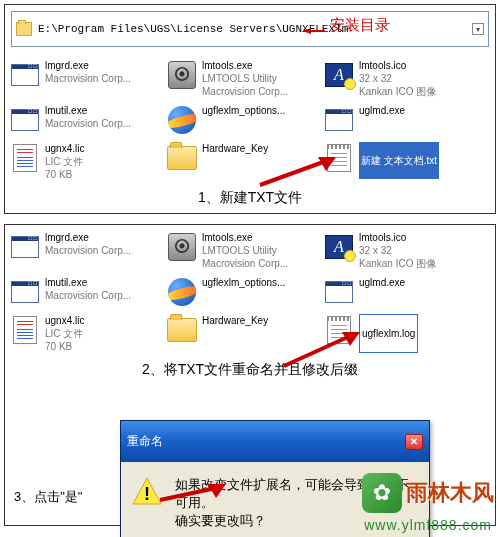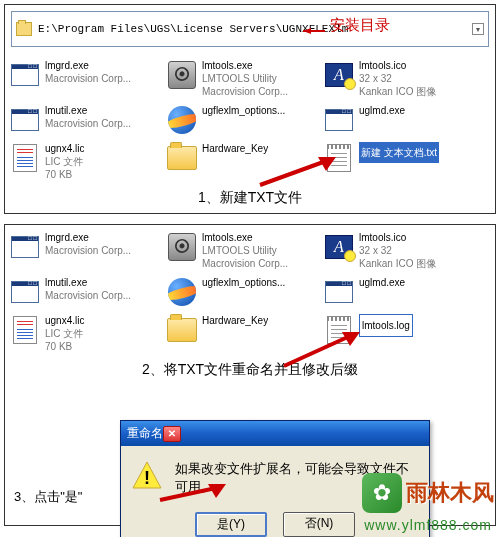--- a/index.html
+++ b/index.html
@@ -9,21 +9,21 @@
 .folder-ico{width:16px;height:14px;background:#f8d97a;border:1px solid #c9a83a;margin-right:6px;position:relative}
 .folder-ico:before{content:"";position:absolute;top:-3px;left:1px;width:6px;height:3px;background:#f8d97a;border:1px solid #c9a83a;border-bottom:none}
 .pathtxt{flex:1;font-family:"Courier New",monospace;font-size:11px}
 .dd{width:12px;height:12px;border:1px solid #888;display:flex;align-items:center;justify-content:center;font-size:8px;color:#555}
 .filegrid{display:flex;flex-wrap:wrap;padding:4px 2px;gap:2px}
 .item{display:flex;align-items:flex-start;width:155px;padding:2px}
 .ico{width:32px;height:32px;flex-shrink:0;margin-right:4px;display:flex;align-items:center;justify-content:center}
 .meta{font-size:10px;line-height:13px;overflow:hidden}
 .name{color:#000}
 .sub{color:#777}
-.sel .name{background:#316ac5;color:#fff;padding:4px 2px}
+.sel .name{background:#316ac5;color:#fff;padding:12px 2px}
 .sel.ed .name{background:#fff;color:#000;border:1px solid #316ac5}
 .exe{width:28px;height:22px;background:#fff;border:1px solid #4a6a9a;position:relative}
 .exe:before{content:"";position:absolute;top:0;left:0;right:0;height:4px;background:#1a3a7a}
 .exe:after{content:"□ □";position:absolute;top:-2px;right:1px;font-size:6px;color:#fff}
 .ltool{width:28px;height:28px;background:linear-gradient(#d0d0d0,#888);border:1px solid #555;border-radius:3px;display:flex;align-items:center;justify-content:center;color:#333;font-size:16px;font-weight:bold}
 .ico-a{width:28px;height:24px;background:#1a3a8a;border:1px solid #0a1a5a;position:relative;display:flex;align-items:center;justify-content:center;color:#fff;font-style:italic;font-size:16px;font-family:serif}
 .clock{position:absolute;bottom:-4px;right:-4px;width:12px;height:12px;background:#ffeb3b;border:1px solid #c9a83a;border-radius:50%}
 .globe{width:28px;height:28px;border-radius:50%;background:radial-gradient(circle at 30% 30%,#6ab0ff,#0a4aaa);position:relative;overflow:hidden}
 .swoosh{position:absolute;width:40px;height:10px;background:linear-gradient(to right,#ffeb3b,#ff5722);top:10px;left:-5px;transform:rotate(-15deg);border-radius:50%}
 .foldbig{width:30px;height:24px;background:linear-gradient(#ffe9a8,#f5c84a);border:1px solid #c9a83a;border-radius:2px;position:relative}
@@ -32,21 +32,21 @@
 .lic:before{content:"";position:absolute;top:4px;left:3px;width:16px;height:6px;background:repeating-linear-gradient(to bottom,#d33,#d33 1px,transparent 1px,transparent 3px)}
 .lic:after{content:"";position:absolute;top:12px;left:3px;width:16px;height:10px;background:repeating-linear-gradient(to bottom,#36c,#36c 1px,transparent 1px,transparent 3px)}
 .txt{width:24px;height:28px;background:#fff;border:1px solid #888;position:relative}
 .txt:before{content:"";position:absolute;top:-1px;left:-1px;width:24px;height:5px;background:repeating-linear-gradient(to right,#888 0 2px,transparent 2px 4px)}
 .txt:after{content:"";position:absolute;top:8px;left:3px;width:16px;height:14px;background:repeating-linear-gradient(to bottom,#999 0 1px,transparent 1px 4px)}
 .cap{font-size:14px;color:#000;text-align:center}
 .annot{font-size:15px;color:#c00;position:absolute}
 .arrow{position:absolute;pointer-events:none}
 .arrow svg{overflow:visible}
 .dialog{position:absolute;left:120px;top:420px;width:310px;background:#ece9d8;border:1px solid #0a246a;box-shadow:2px 2px 4px rgba(0,0,0,.3)}
-.titlebar{background:linear-gradient(to bottom,#3a8fe8,#1a5fc8,#0a4aa8);color:#fff;font-size:12px;padding:4px 6px;display:flex;align-items:center}
+.titlebar{background:linear-gradient(to bottom,#3a8fe8,#1a5fc8,#0a4aa8);color:#fff;font-size:12px;padding:12px 6px;display:flex;justify-content:space-between;align-items:center}
 .closebtn{width:18px;height:16px;background:linear-gradient(#f88,#d33);border:1px solid #a11;border-radius:2px;color:#fff;font-size:10px;display:flex;align-items:center;justify-content:center;font-weight:bold}
 .dbody{padding:14px 10px 12px 10px;display:flex;gap:12px}
 .warn{width:32px;height:32px;flex-shrink:0}
 .warn svg{width:100%;height:100%}
 .dtext{font-size:13px;line-height:18px}
 .dbtns{display:flex;justify-content:center;gap:16px;padding:4px 10px 14px 10px}
 .btn{min-width:72px;padding:2px 10px;background:#ece9d8;border:1px solid #555;border-radius:2px;font-size:12px;text-align:center;box-shadow:inset 1px 1px 0 #fff}
 .btn.focus{border:2px solid #4a7ac8}
 .step3{position:absolute;left:14px;top:488px;font-size:13px}
 .logo{position:absolute;right:6px;bottom:24px;display:flex;align-items:center;gap:4px}
@@ -238,21 +238,21 @@
         </div>
         <div class="meta">
           <div class="name">Hardware_Key</div>
         </div>
       </div>
       <div class="item sel ed">
         <div class="ico">
           <div class="txt"></div>
         </div>
         <div class="meta">
-          <div class="name">lmtools.log</div>
+          <div class="name">ugflexlm.log</div>
         </div>
       </div>
     </div>
   <div class="cap" style="padding:2px 0 6px 0">2、将TXT文件重命名并且修改后缀</div>
   <div style="height:140px"></div>
 </div>
 <div class="arrow" style="left:284px;top:330px">
 <svg width="76" height="36">
       <line x1="0" y1="36" x2="66" y2="6" stroke="#c00" stroke-width="4"></line>
       <polygon points="76,2 58,2 66,16" fill="#c00"></polygon>
@@ -266,20 +266,21 @@
   </div>
   <div class="dbody">
     <div class="warn">
       <svg viewBox="0 0 32 32">
           <polygon points="16,2 30,28 2,28" fill="#ffeb3b" stroke="#c9a83a" stroke-width="1"></polygon>
           <text x="16" y="24" text-anchor="middle" font-size="18" font-weight="bold" fill="#000">!</text>
         </svg>
     </div>
     <div class="dtext">
       <div>如果改变文件扩展名，可能会导致文件不可用。</div>
+      <div>确实要更改吗？</div>
     </div>
   </div>
   <div class="dbtns">
     <div class="btn focus">是(Y)</div>
     <div class="btn">否(N)</div>
   </div>
 </div>
 
 <div class="step3">3、点击"是"</div>
 <div class="arrow" style="left:160px;top:482px">

